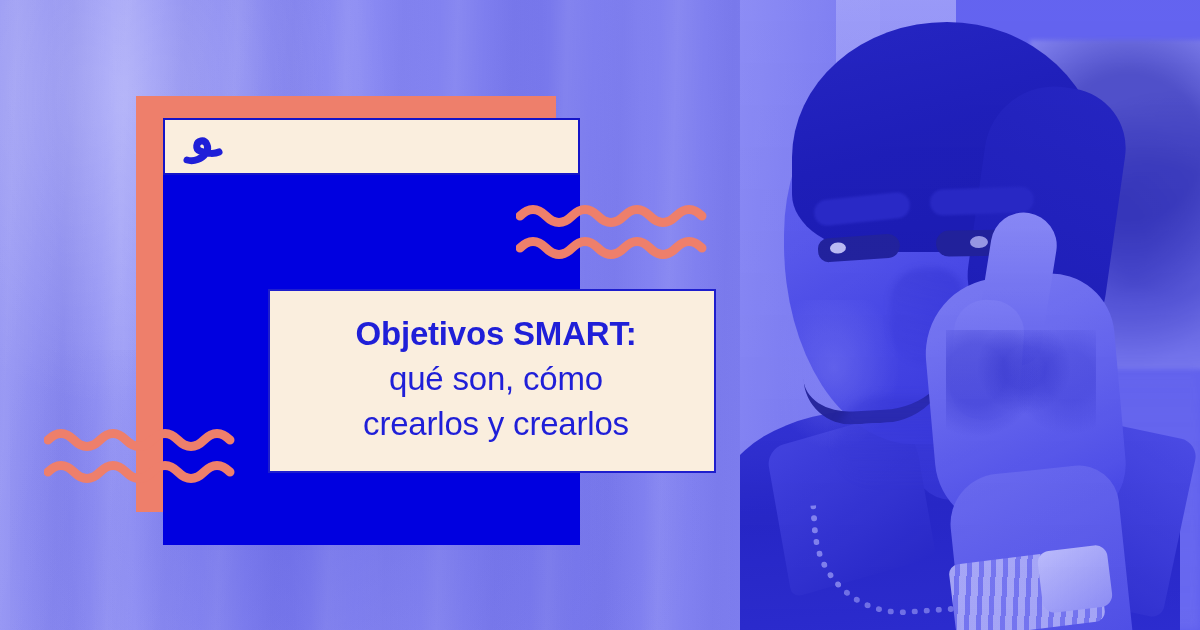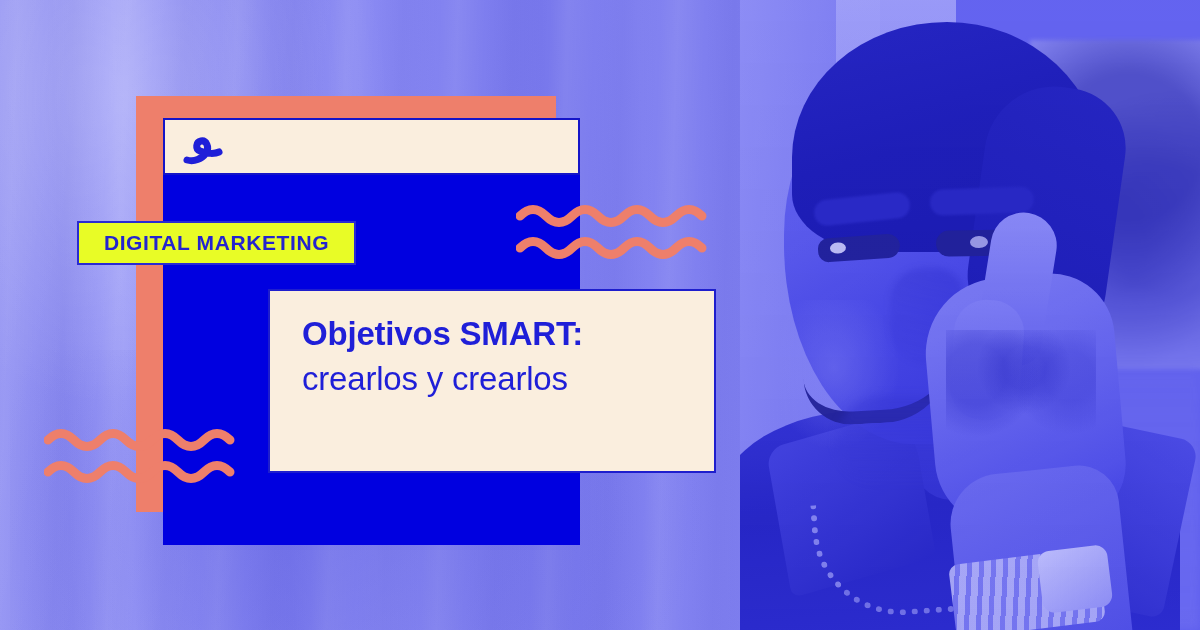--- a/index.html
+++ b/index.html
@@ -358,20 +358,21 @@
     box-sizing: border-box;
     padding: 20px 24px 0 32px;
   }
   .title-line {
     font-family: "Liberation Sans", "DejaVu Sans", sans-serif;
     color: #1f1fd8;
     font-size: 33px;
     line-height: 45px;
     letter-spacing: -0.2px;
     white-space: nowrap;
+    text-align: center;
   }
   .title-line.strong { font-weight: bold; }
 
   
   .waves {
     position: absolute;
   }
   .waves.top-right { left: 516px; top: 198px; }
   .waves.bottom-left { left: 44px; top: 422px; }
 </style>
@@ -446,22 +447,20 @@
     </svg>
   </span>
 
   <span class="waves bottom-left">
     <svg width="210" height="62" viewBox="0 0 210 62" aria-hidden="true">
       <path d="M4 18 q 13 -13 26 0 t 26 0 t 26 0 t 26 0 t 26 0 t 26 0 t 26 0" fill="none" stroke="#ee7f6b" stroke-width="9" stroke-linecap="round"></path>
       <path d="M4 50 q 13 -13 26 0 t 26 0 t 26 0 t 26 0 t 26 0 t 26 0 t 26 0" fill="none" stroke="#ee7f6b" stroke-width="9" stroke-linecap="round"></path>
     </svg>
   </span>
 
-  <div class="badge">
-    <span class="badge-label">DIGITAL MARKETING</span>
-  </div>
 
   <div class="title-card">
     <div class="title-line strong">Objetivos SMART:</div>
+    <div class="title-line">qué son, cómo</div>
     <div class="title-line">crearlos y crearlos</div>
   </div>
 
 </div>
 
 </body></html>

